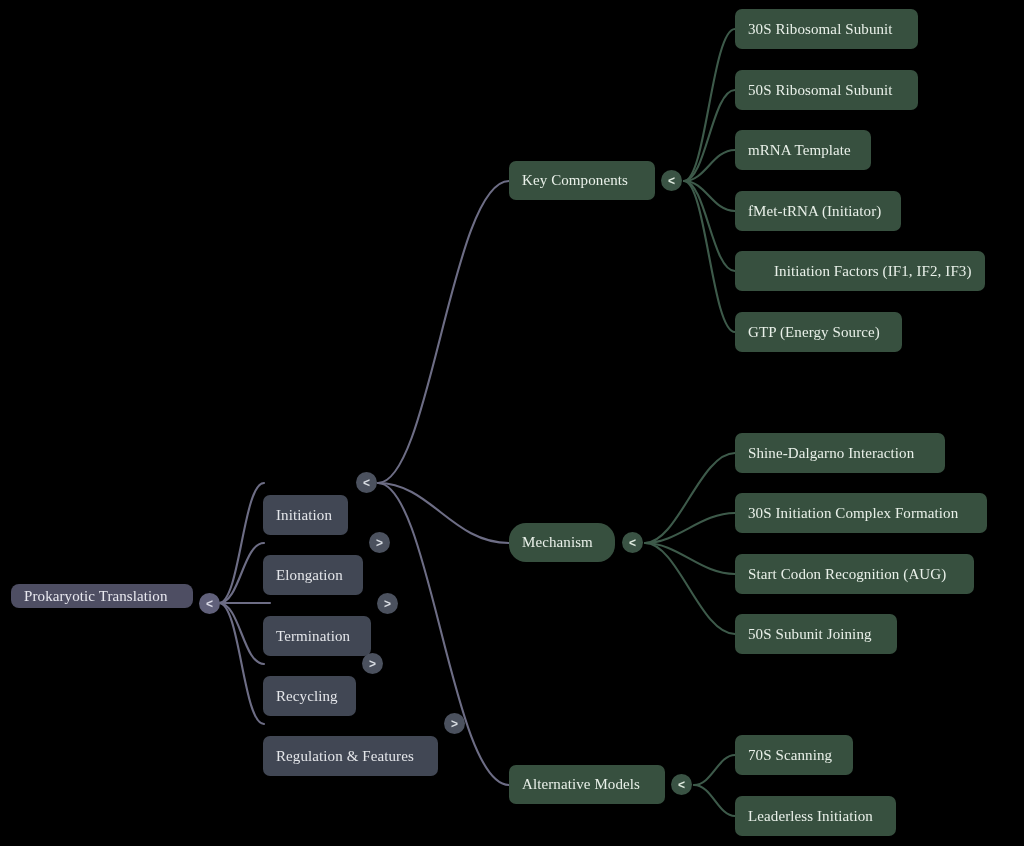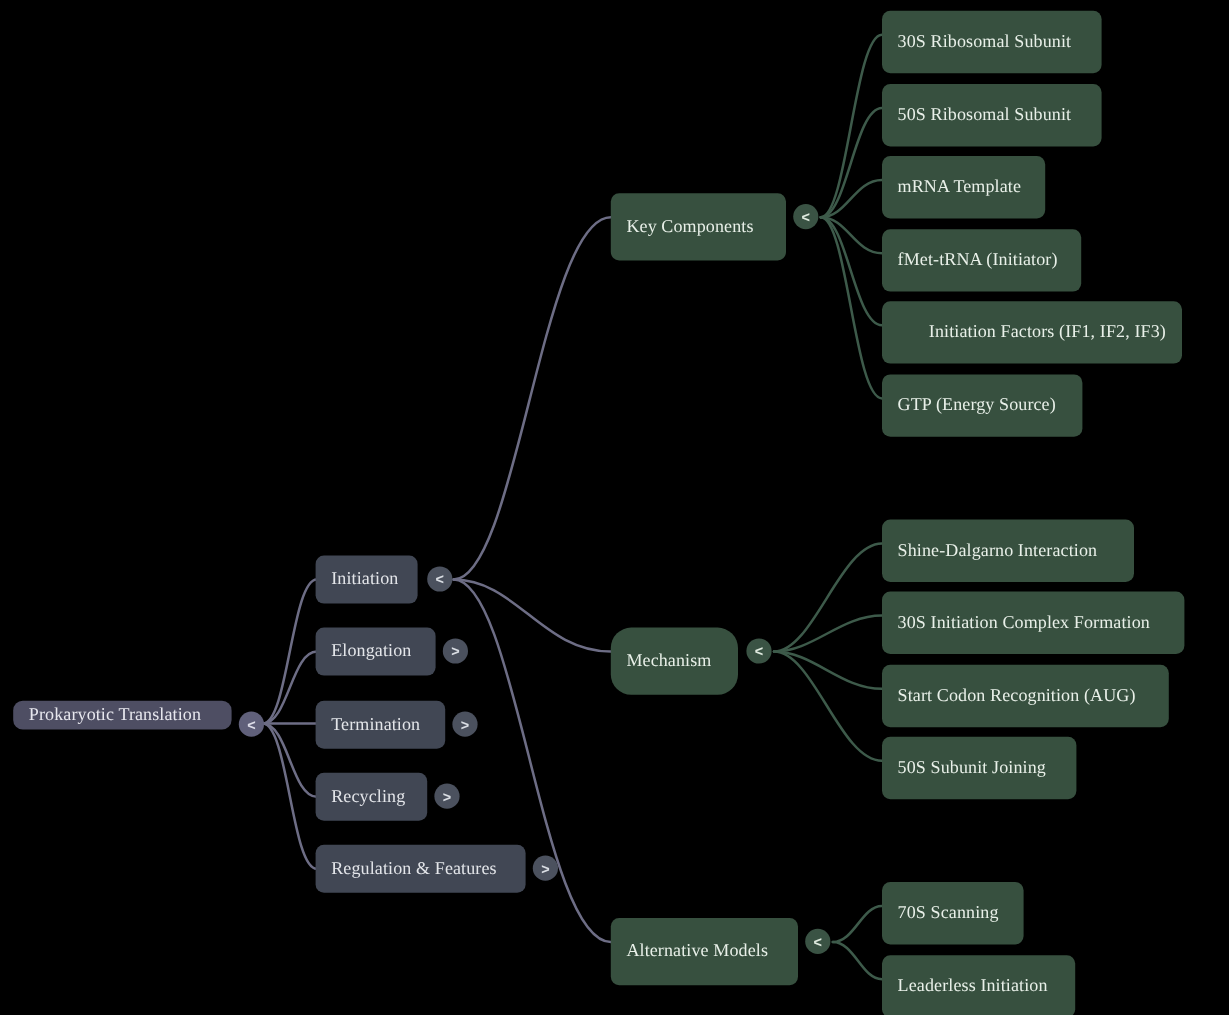--- a/index.html
+++ b/index.html
@@ -50,34 +50,35 @@
     height: 24px;
     border-radius: 8px;
   }
   .node.root .node-label {
     color: #e8e8ef;
     font-size: 15px;
   }
   .node.branch {
     background: #414754;
     height: 40px;
+    margin-top: 32px;
   }
   .node.branch .node-label {
     color: #e4e6ea;
   }
   .node.topic {
     background: #37503f;
-    height: 56px;
+    height: 39px;
   }
   .node.topic .node-label {
     color: #e9f0e9;
   }
   .node.leaf {
     background: #37503f;
-    height: 52px;
+    height: 40px;
   }
   .node.leaf .node-label {
     color: #e9f0e9;
   }
   .toggle {
     position: absolute;
     width: 21px;
     height: 21px;
     border-radius: 50%;
     display: flex;

